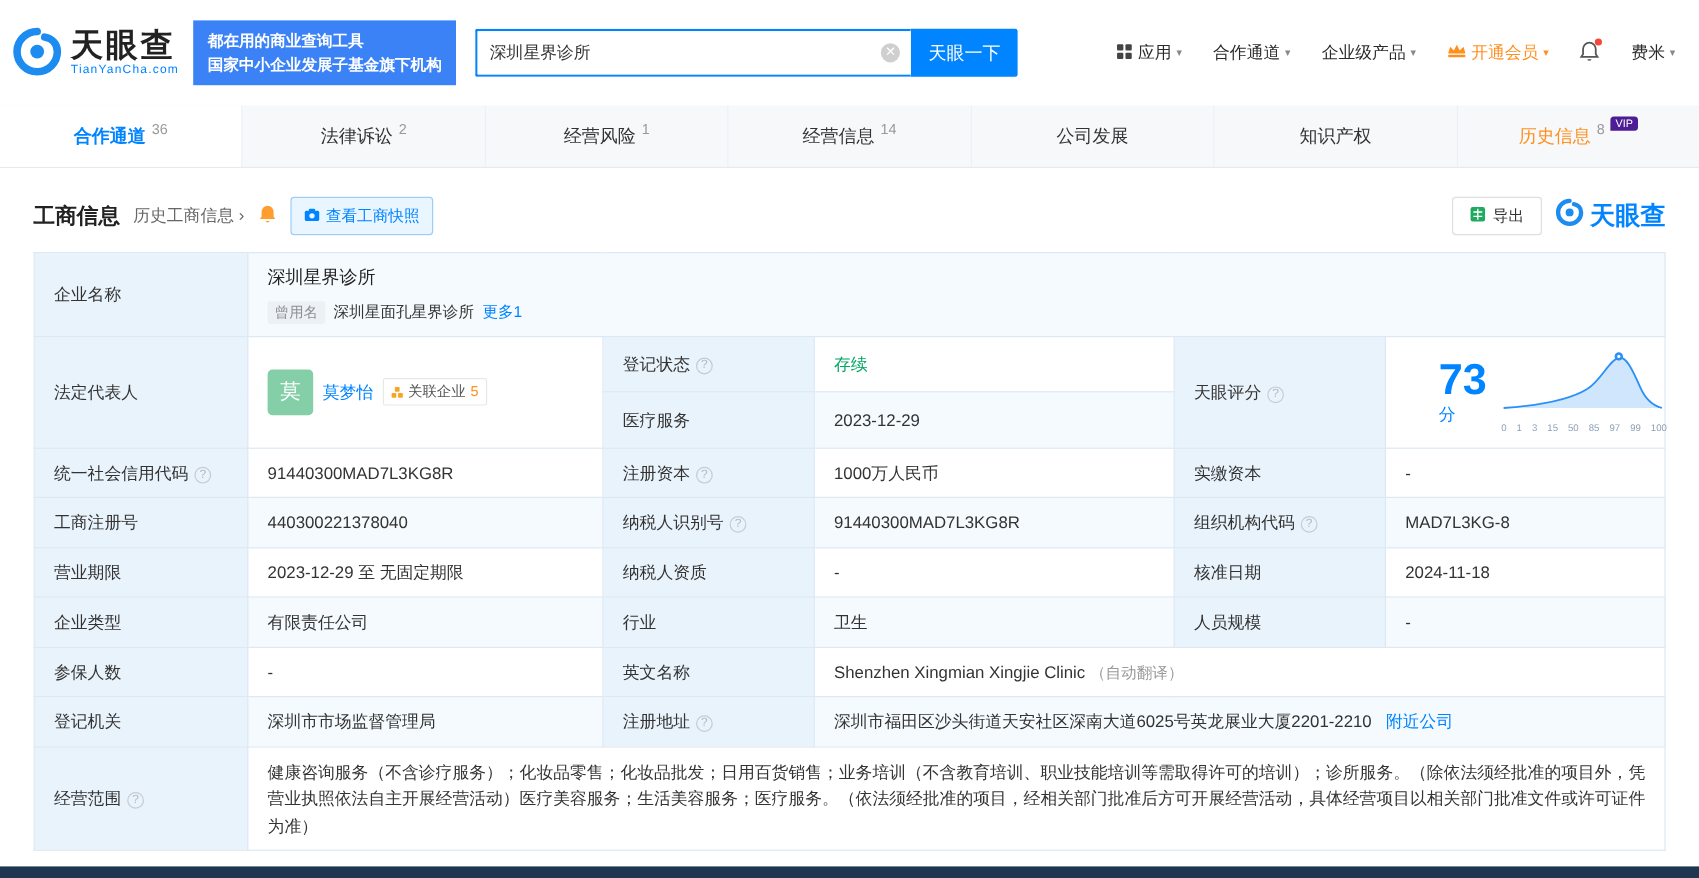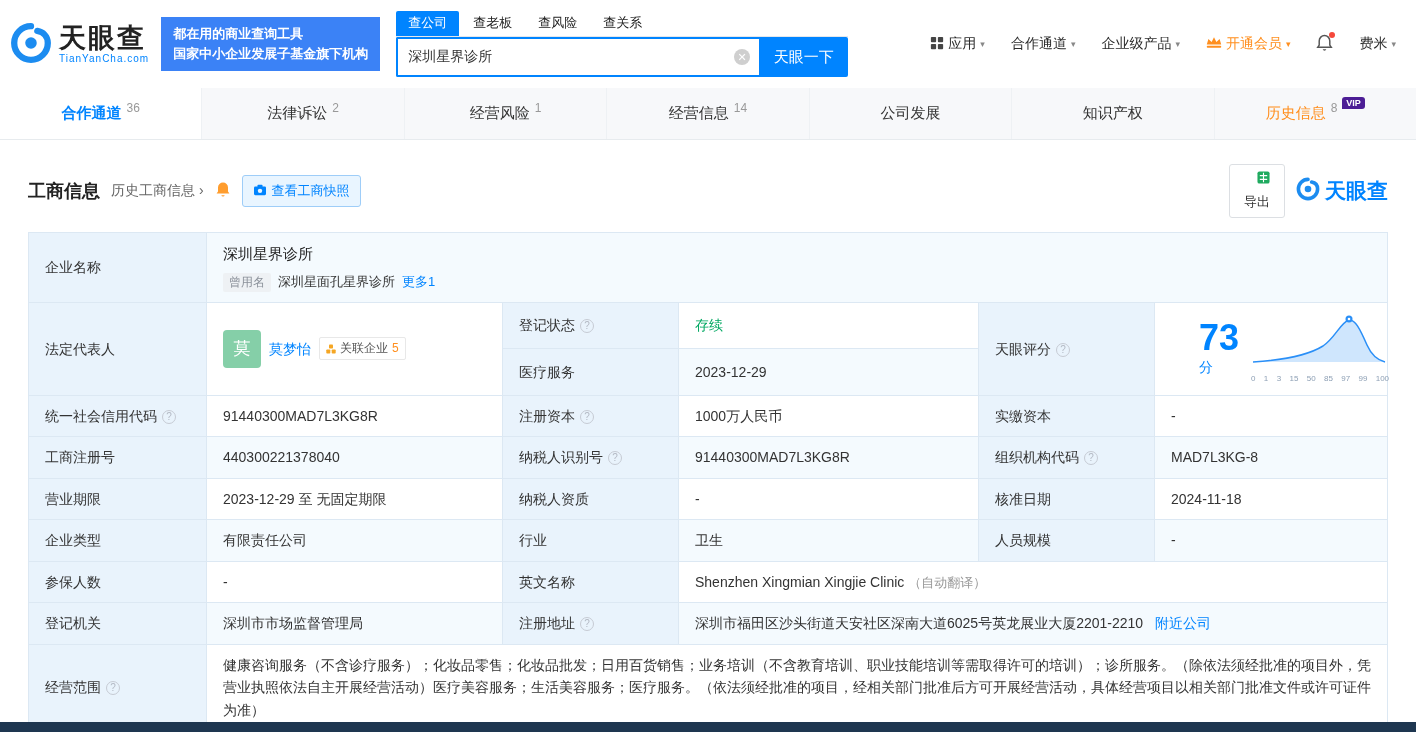--- a/index.html
+++ b/index.html
@@ -36,32 +36,32 @@
   .red-dot { position:absolute; top:-2px; right:-2px; width:6px; height:6px; background:#f5483b; border-radius:50%; }
 
   
   .main-tabs { display:flex; height:52px; background:#f7f8fa; border-bottom:1px solid #e7ebee; }
   .main-tab { flex:1; display:flex; align-items:center; justify-content:center; gap:5px;
     font-size:15px; color:#333; border-left:1px solid #eef1f4; cursor:pointer; }
   .main-tab:first-child { border-left:none; }
   .main-tab.active { background:#fff; color:#0084ff; font-weight:bold; }
   .main-tab.orange { color:#ff8f1f; }
   .tab-count { font-size:12px; color:#999; transform:translateY(-6px); font-weight:normal; }
-  .vip-badge { background:#4c1d95; color:#fff; font-size:9px; font-weight:bold; padding:1px 4px;
+  .vip-badge { background:#4c1d95; color:#fff; font-size:9px; font-weight:normal; padding:1px 4px;
     border-radius:3px 3px 3px 0; transform:translateY(-11px); }
 
   
   .section-head { display:flex; align-items:center; margin:24px 28px 14px; gap:11px; }
   .sec-title { font-size:18px; font-weight:bold; color:#222; }
   .sec-history { font-size:14px; color:#666; }
   .snapshot-btn { display:inline-flex; align-items:center; gap:5px; background:#e9f5ff;
     border:1px solid #9ecdf8; border-radius:3px; color:#0084ff; font-size:13px; padding:6px 10px; cursor:pointer; }
   .spacer { flex:1; }
-  .export-btn { display:inline-flex; align-items:flex-end; gap:6px; border:1px solid #dcdfe3;
-    border-radius:3px; background:#fff; font-size:13px; color:#333; padding:6px 14px; cursor:pointer;flex-direction:column; }
+  .export-btn { display:inline-flex; align-items:center; gap:6px; border:1px solid #dcdfe3;
+    border-radius:3px; background:#fff; font-size:13px; color:#333; padding:6px 14px; cursor:pointer; }
   .brand { display:flex; align-items:center; gap:5px; color:#0084ff; font-weight:bold; font-size:21px; cursor:pointer; }
 
   
   .info-table { width:1360px; margin:0 28px; border-collapse:collapse; table-layout:fixed; font-size:14px; }
   .info-table td { border:1px solid #dce8f3; padding:9px 16px; vertical-align:middle; line-height:1.6; color:#333; }
   td.lbl { background:#e9f3fc; }
   td.val { background:#fff; }
   tr.alt td.val { background:#f4fafe; }
   .company-name { font-size:15px; color:#222; }
   .former-line { margin-top:6px; display:flex; align-items:center; gap:7px; font-size:13px; }
@@ -100,26 +100,20 @@
     <span class="logo-text">
       <span class="logo-name">天眼查</span>
       <span class="logo-domain">TianYanCha.com</span>
     </span>
   </div>
   <div class="banner">
     <div>都在用的商业查询工具</div>
     <div>国家中小企业发展子基金旗下机构</div>
   </div>
   <div class="search">
-    <div class="search-tabs">
-      <span class="stab active">查公司</span>
-      <span class="stab">查老板</span>
-      <span class="stab">查风险</span>
-      <span class="stab">查关系</span>
-    </div>
     <div class="search-box">
       <div class="search-input-wrap">
         <input type="text" value="深圳星界诊所" style="">
         <span class="clear-btn">✕</span>
       </div>
       <div class="search-btn">天眼一下</div>
     </div>
   </div>
   <div class="top-nav">
     <span class="nav-item">

